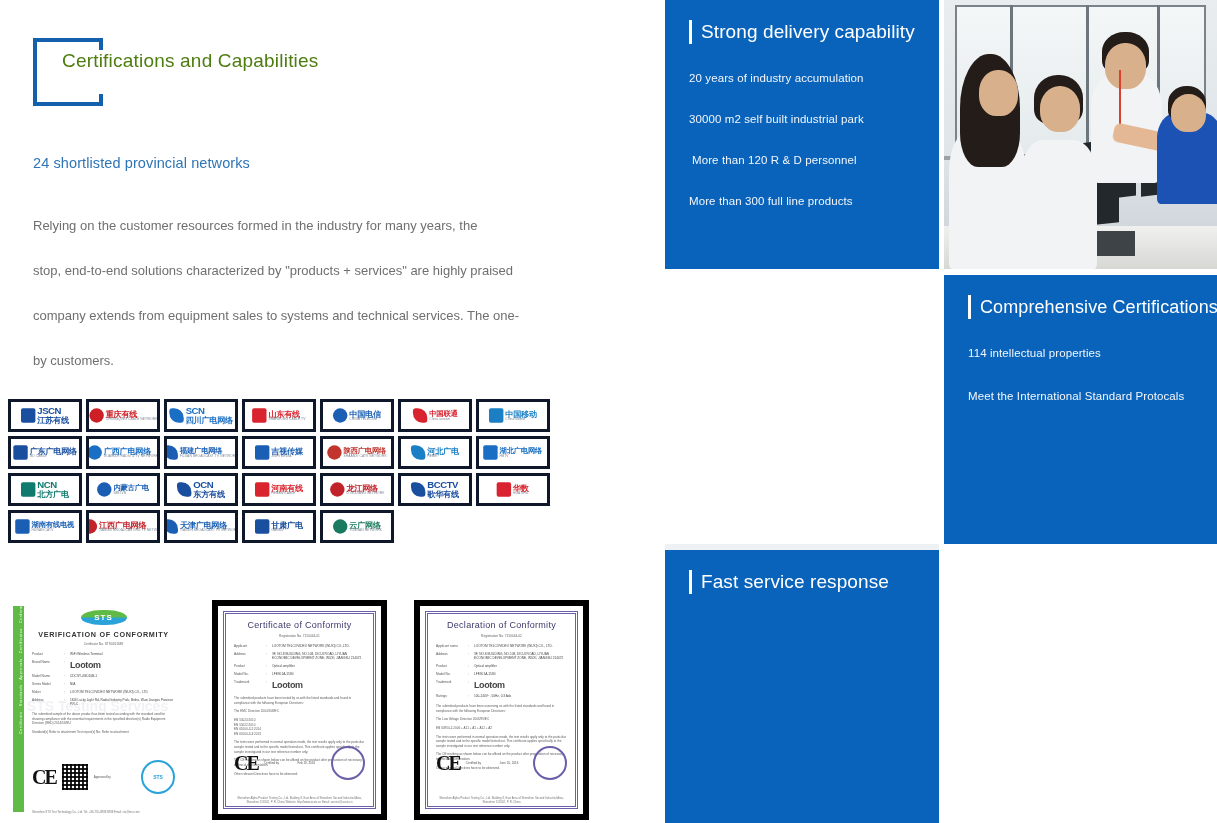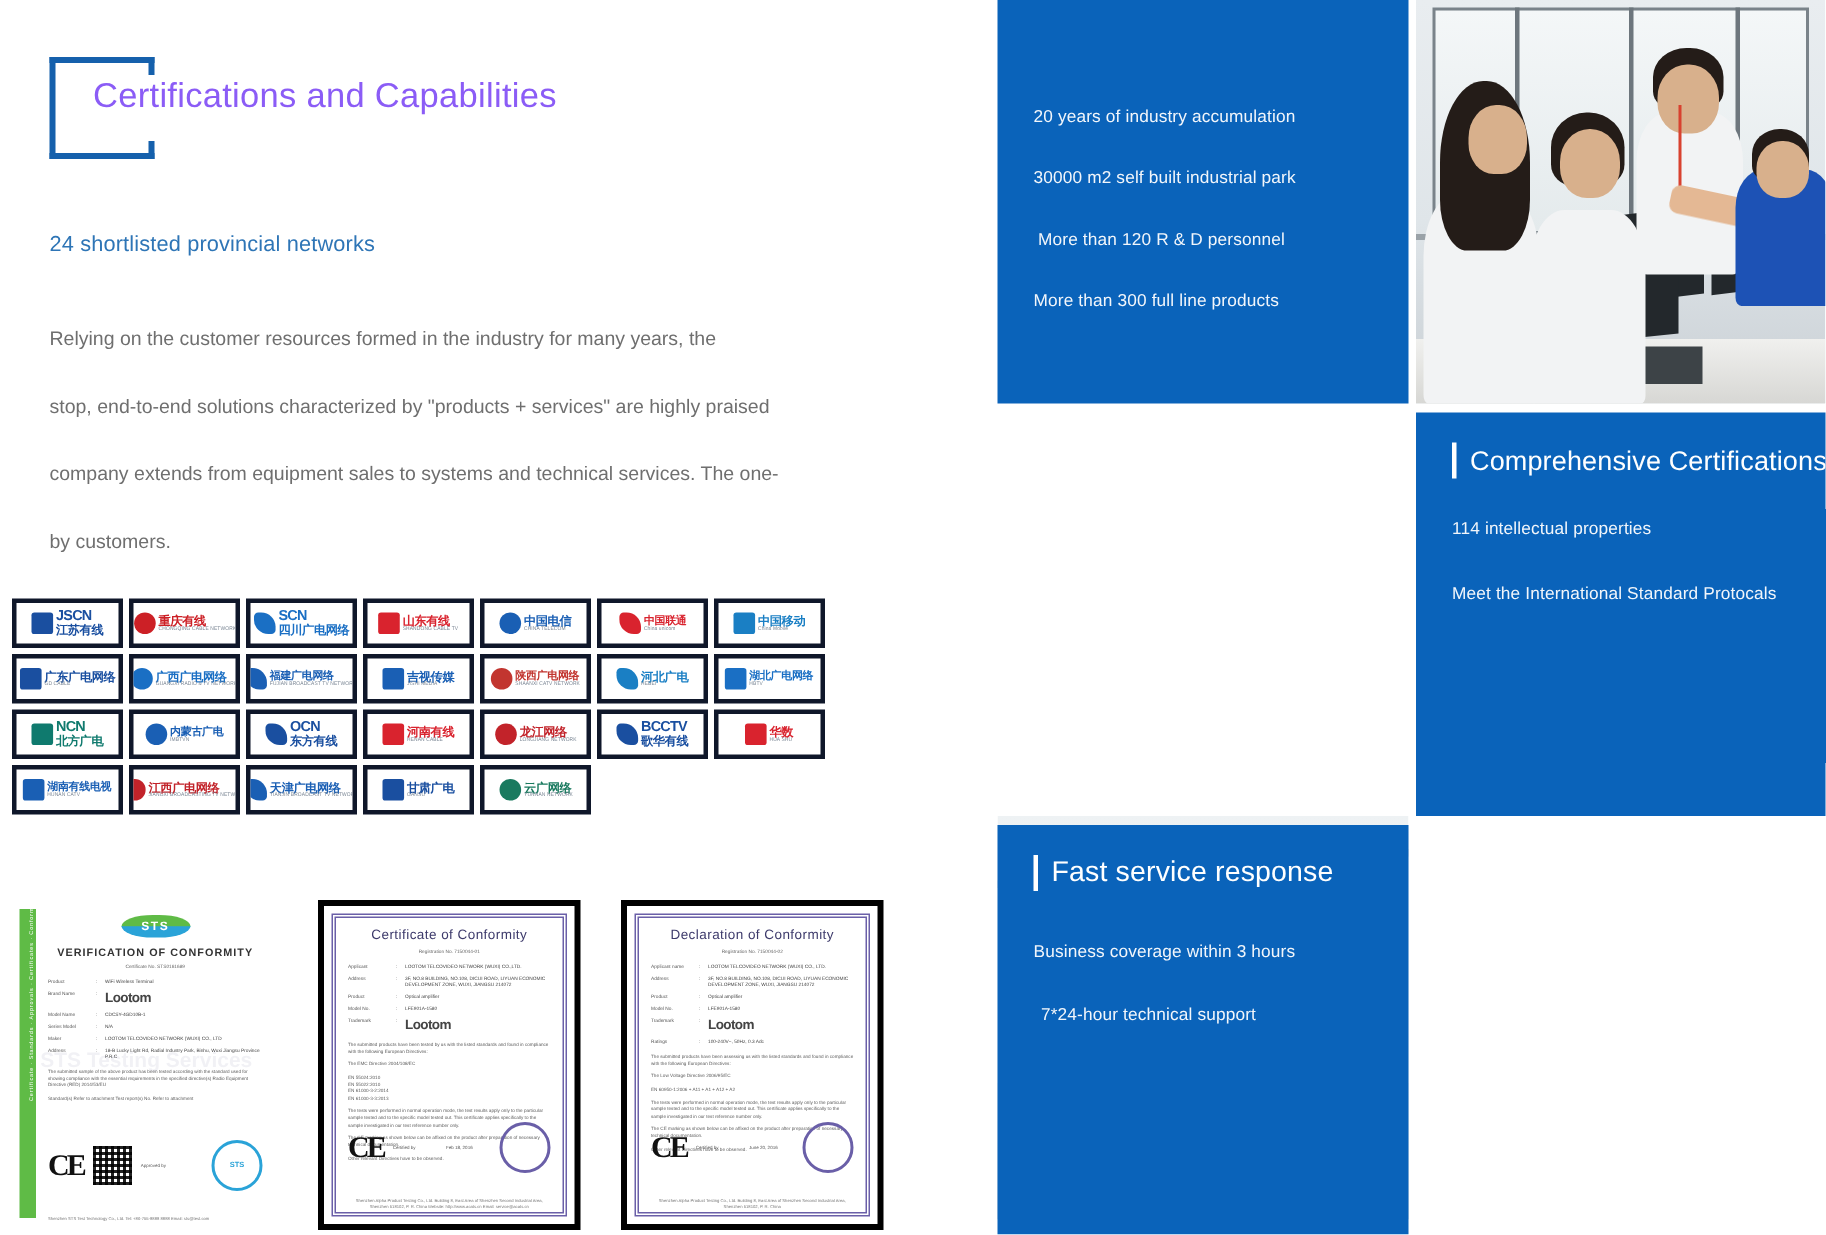--- a/index.html
+++ b/index.html
@@ -10,21 +10,21 @@
   
   .left{ position:absolute; left:0; top:0; width:665px; height:823px; background:#fff; }
 
   .title-wrap{ position:absolute; left:33px; top:38px; width:560px; height:72px; }
   .bracket{ position:absolute; left:0; top:0; width:70px; height:68px; }
   .bracket .b-l{ position:absolute; left:0; top:0; width:4px; height:68px; background:#1560AC; }
   .bracket .b-t{ position:absolute; left:0; top:0; width:70px; height:4px; background:#1560AC; }
   .bracket .b-b{ position:absolute; left:0; bottom:0; width:70px; height:4px; background:#1560AC; }
   .bracket .b-r-t{ position:absolute; right:0; top:0; width:4px; height:12px; background:#1560AC; }
   .bracket .b-r-b{ position:absolute; right:0; bottom:0; width:4px; height:12px; background:#1560AC; }
-  .page-title{ position:absolute; left:29px; top:12px; font-size:23px; color:#8b5cf6;
+  .page-title{ position:absolute; left:29px; top:12px; font-size:19px; color:#4d7c0f;
     font-weight:400; letter-spacing:.2px; white-space:nowrap; }
 
   .subhead{ position:absolute; left:33px; top:155px; font-size:14.5px; color:#2E75B6;
     letter-spacing:.1px; white-space:nowrap; }
 
   .body-copy{ position:absolute; left:33px; top:203px; width:500px;
     font-size:13px; color:#6f6f6f; line-height:45px; }
   .body-copy span{ display:block; white-space:nowrap; }
 
   
@@ -38,21 +38,21 @@
   .lg-txt{ display:flex; flex-direction:column; justify-content:center; line-height:1; }
   .lg-cn{ font-size:8.5px; font-weight:bold; letter-spacing:-.3px; white-space:nowrap; }
   .lg-en{ font-size:3.4px; letter-spacing:.1px; white-space:nowrap; color:#7a8694;
     transform:scaleY(1.1); }
   .lg-big{ font-size:10px; font-weight:bold; letter-spacing:-.5px; white-space:nowrap; }
   .lg-sm{ font-size:7.6px; font-weight:bold; letter-spacing:-.2px; white-space:nowrap; }
 
   
   .certs{ position:absolute; left:10px; top:600px; display:flex; gap:27px; }
   .cert{ width:175px; height:220px; background:#fff; position:relative;
-    border:4px solid #000000; overflow:hidden; }
+    border:6px solid #000000; overflow:hidden; }
   .cert.c1{ border:none; }
   .cert-green-bar{ position:absolute; left:3px; top:6px; width:11px; height:206px;
     background:#5fbb46; }
   .cert-green-bar span{ position:absolute; left:-46px; top:72px; width:108px;
     transform:rotate(-90deg); font-size:3.6px; color:#fff; letter-spacing:.6px;
     text-align:center; white-space:nowrap; }
   .cert-frame{ position:absolute; inset:5px; border:3px double #6a5fa8; }
   .cert-inner{ position:absolute; inset:0; padding:8px 10px 6px 22px; }
   .cert.c2 .cert-inner, .cert.c3 .cert-inner{ padding:14px 16px 6px 16px; }
   .cert-logo-sts{ width:46px; height:15px; margin:2px auto 5px;
@@ -575,20 +575,24 @@
         </div>
         <div class="cert-foot">Shenzhen Alpha Product Testing Co., Ltd.   Building 8, East Area of Shenzhen Second Industrial Area, Shenzhen 518102, P. R. China</div>
       </div>
 
     </div>
   </div>
 
   <div class="right">
 
     <div class="panel blue" style="left:0;top:0;width:274px;height:269px;">
+      <div class="pl-title">
+        <div class="bar"></div>
+        <div class="txt">Strong delivery capability</div>
+      </div>
       <div class="pl-items">
         <div class="pl-item">20 years of industry accumulation</div>
         <div class="pl-item" style="padding-left:0">30000 m2 self built industrial park</div>
         <div class="pl-item" style="padding-left:3px">More than 120 R &amp; D personnel</div>
         <div class="pl-item">More than 300 full line products</div>
       </div>
     </div>
 
     <div class="panel photo p2" style="left:279px;top:0;width:273px;height:269px;">
       <div class="ph-bg"></div>
@@ -651,20 +655,16 @@
         <div class="pl-item" style="margin-bottom:31px">114 intellectual properties</div>
         <div class="pl-item">Meet the International Standard Protocals</div>
       </div>
     </div>
 
     <div class="panel blue" style="left:0;top:550px;width:274px;height:273px;">
       <div class="pl-title">
         <div class="bar"></div>
         <div class="txt">Fast service response</div>
       </div>
-      <div class="pl-items" style="top:79px">
-        <div class="pl-item" style="margin-bottom:30px">Business coverage within 3 hours</div>
-        <div class="pl-item" style="padding-left:5px">7*24-hour technical support</div>
-      </div>
     </div>
 
   </div>
 </div>
 
 </body></html>

